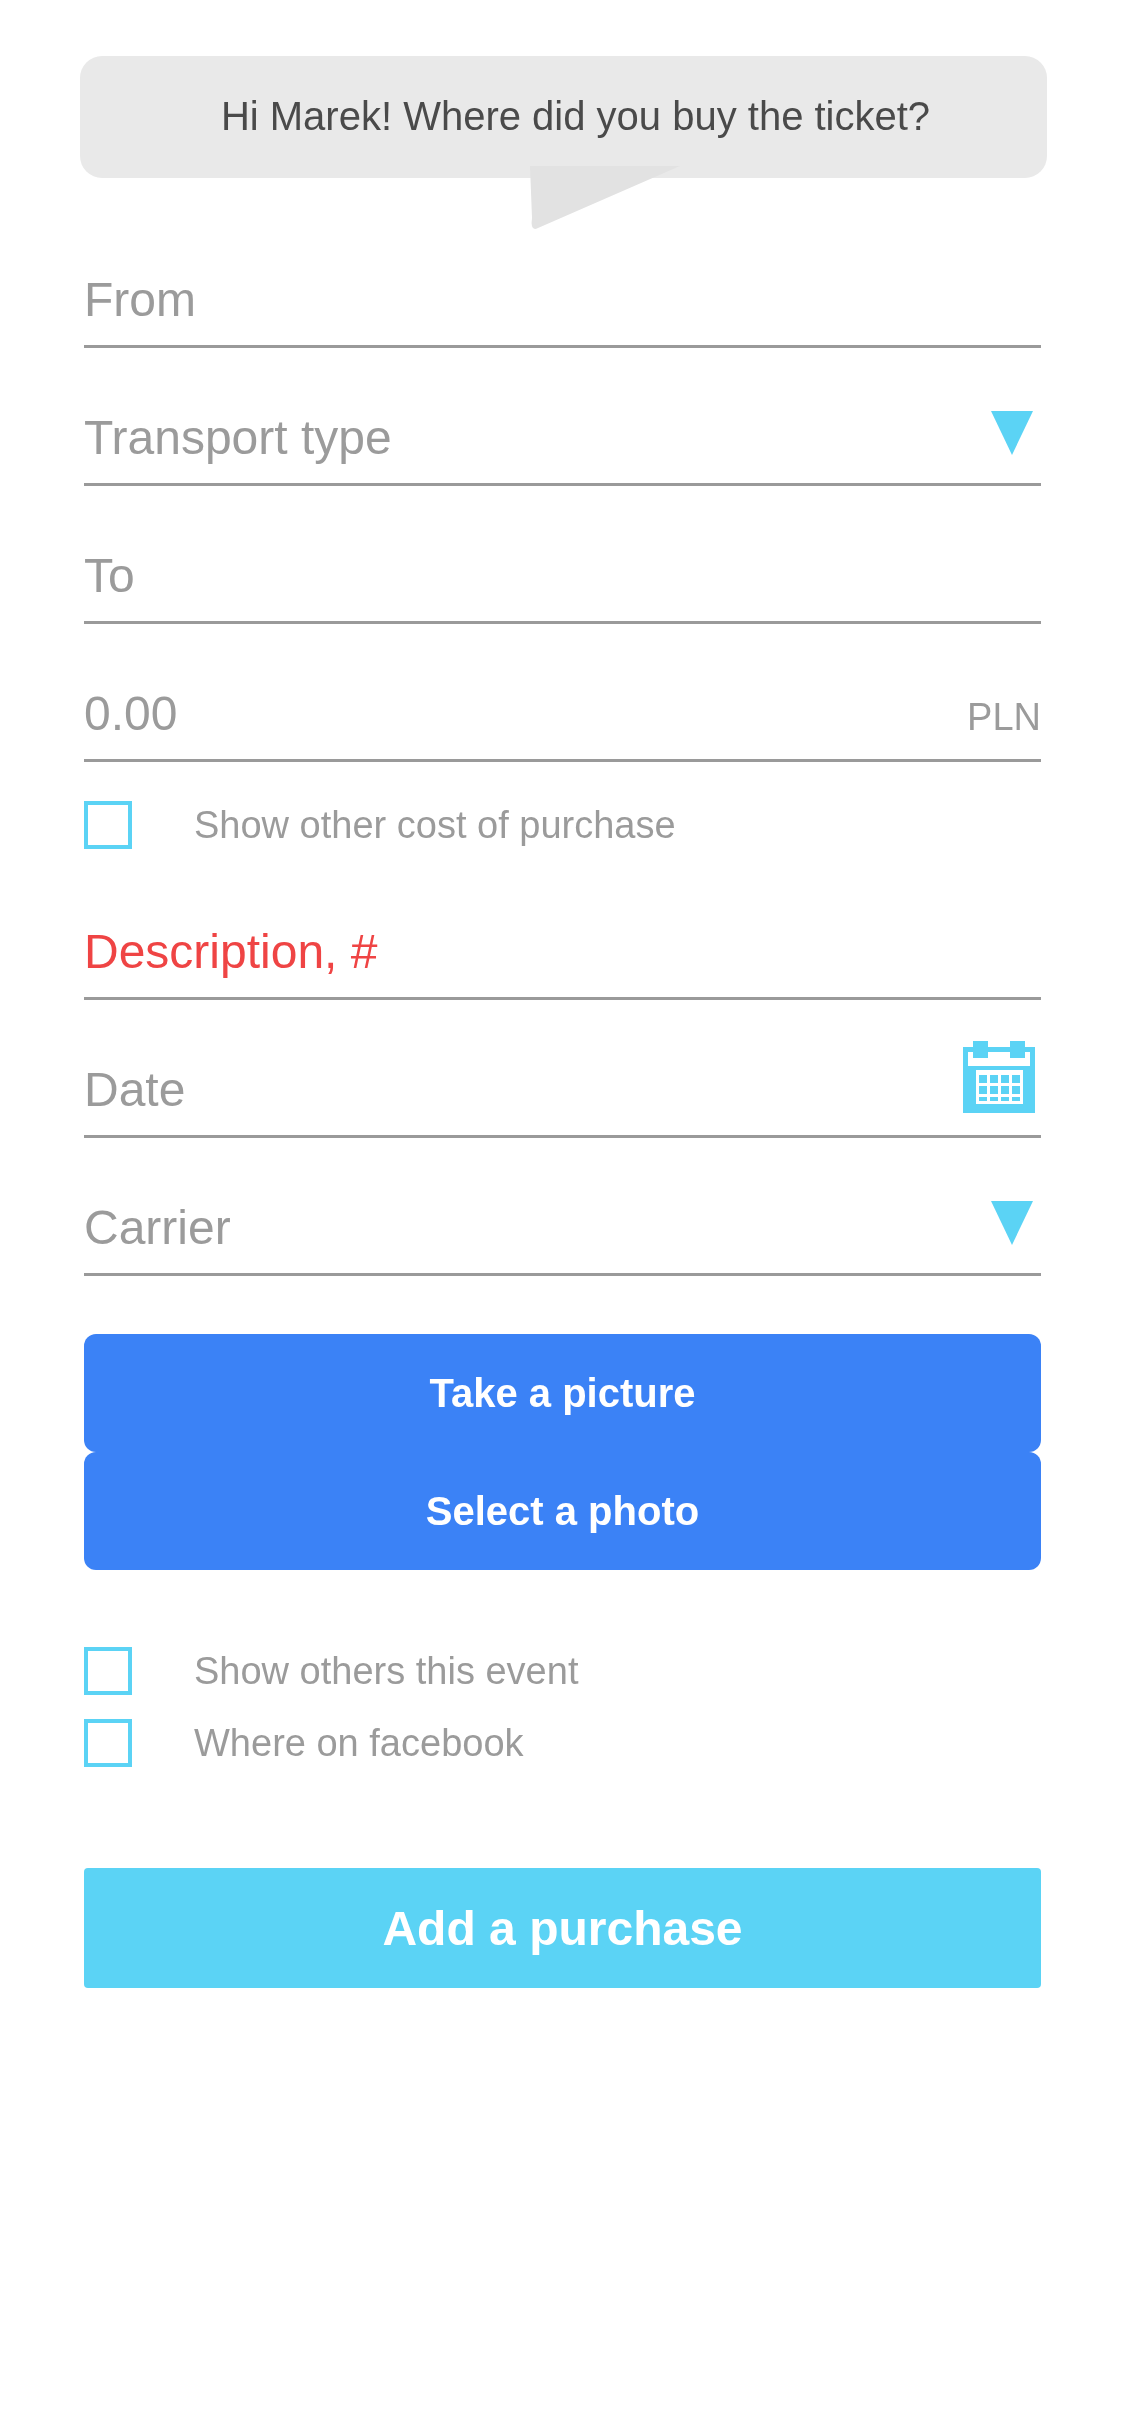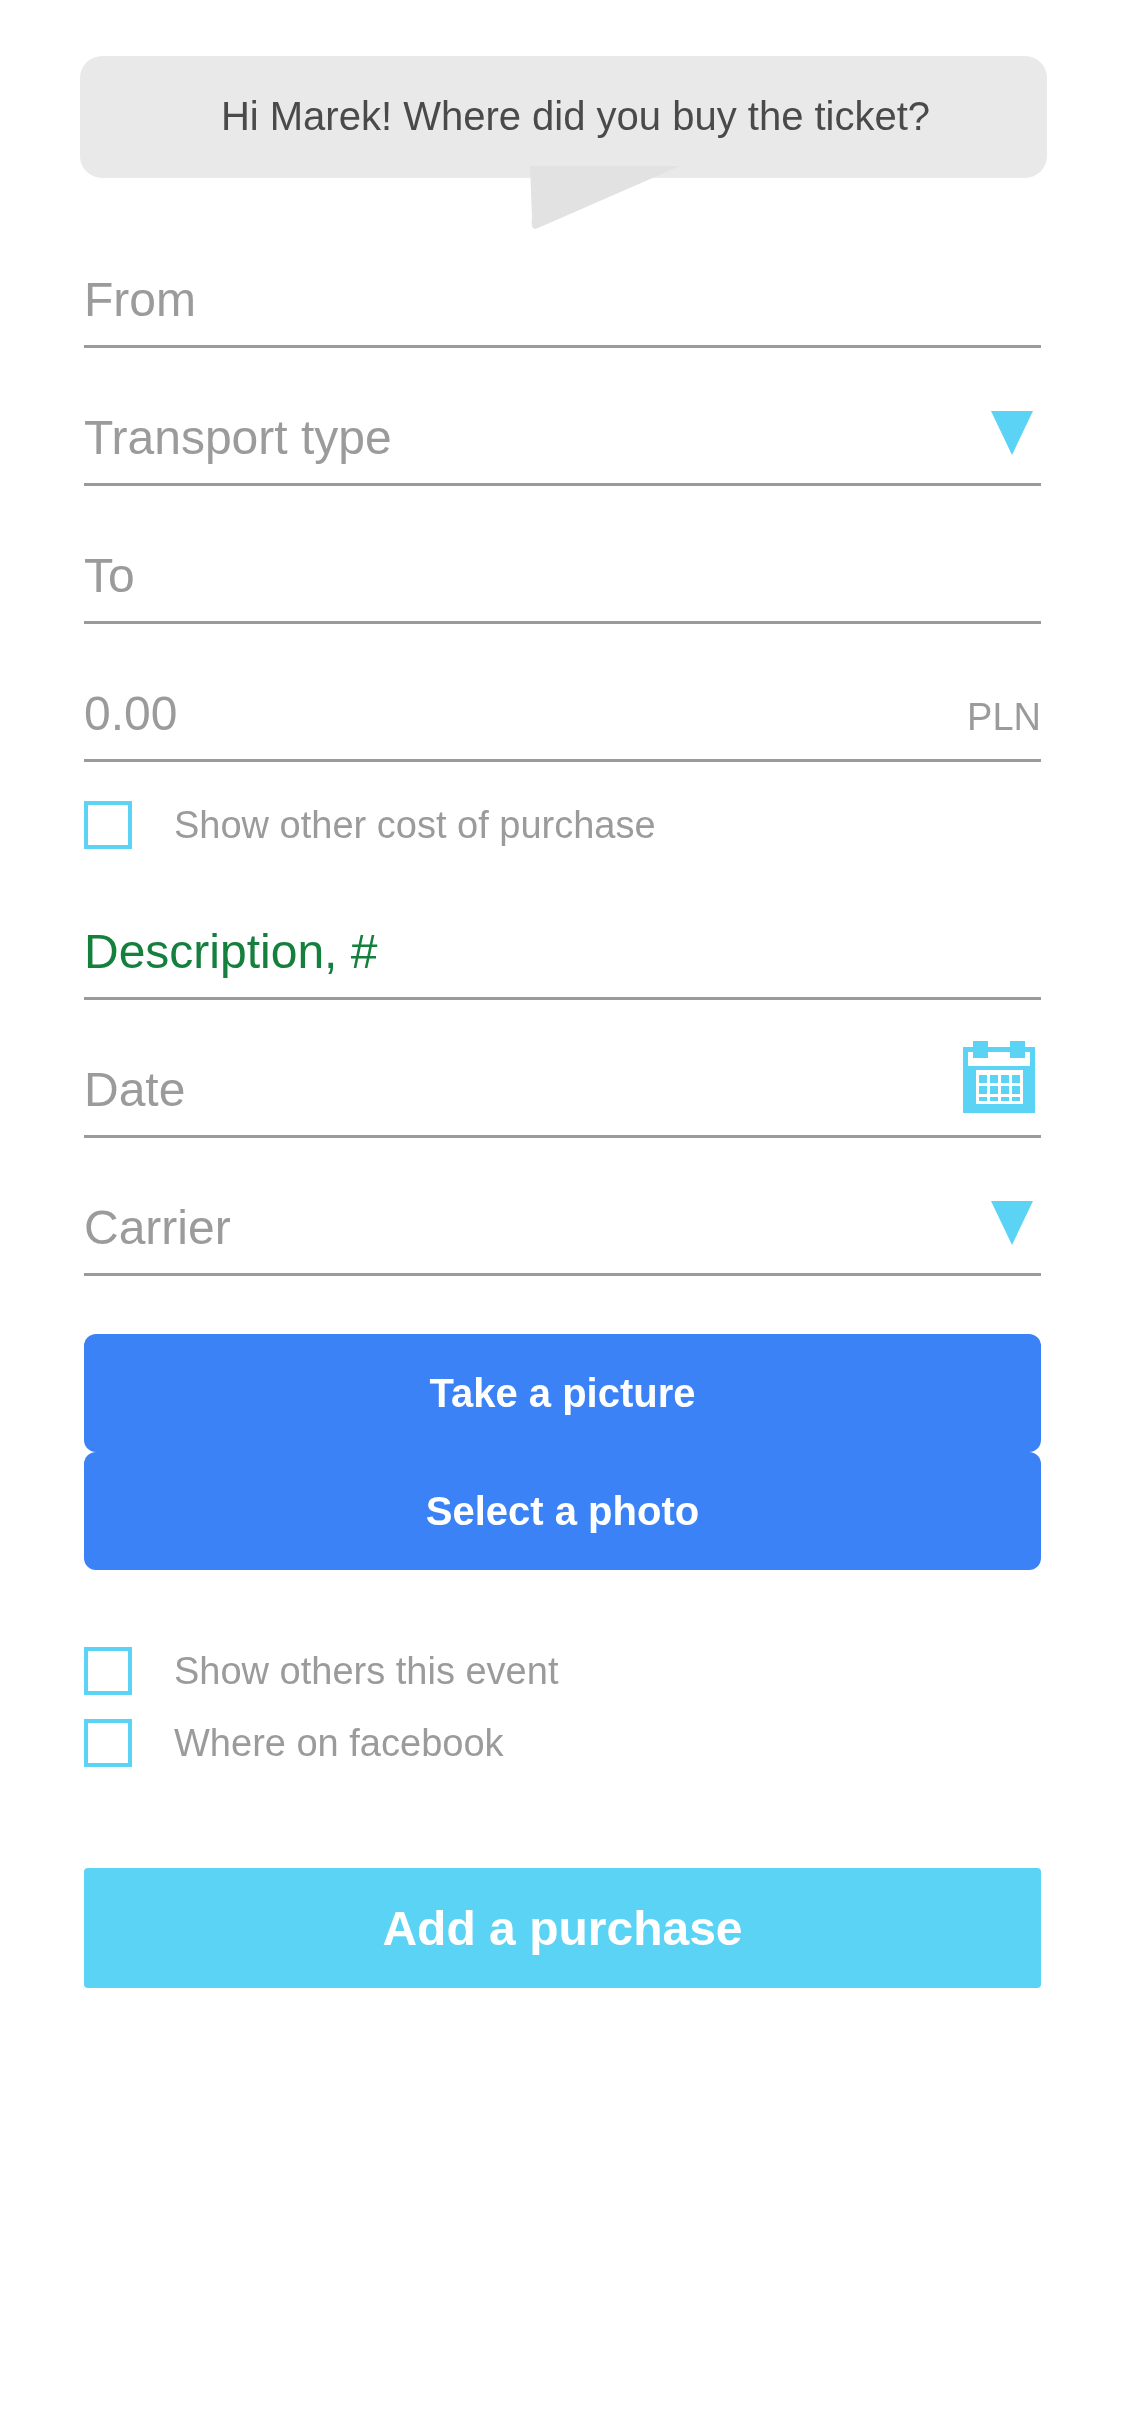--- a/index.html
+++ b/index.html
@@ -107,21 +107,21 @@
     display: flex;
     align-items: baseline;
     justify-content: space-between;
     padding-bottom: 18px;
   }
   .field-placeholder {
     font-size: 48px;
     color: #9b9b9b;
     font-weight: 400;
   }
-  .field-placeholder.faint { color: #15803d; }
+  .field-placeholder.faint { color: #ef4444; }
   .field-suffix {
     font-size: 38px;
     color: #9b9b9b;
   }
 
   .field.first { margin-top: 62px; }
 
   
   .caret {
     position: absolute;
@@ -146,20 +146,21 @@
   }
   .cal-icon svg { display: block; }
 
   
   .check-row {
     display: flex;
     align-items: center;
     height: 74px;
     margin-top: 20px;
     cursor: pointer;
+    gap: 20px;
   }
   .checkbox {
     width: 48px;
     height: 48px;
     border: 4px solid #5bd3f5;
     background: #ffffff;
     flex: none;
   }
   .check-label {
     font-size: 38px;

